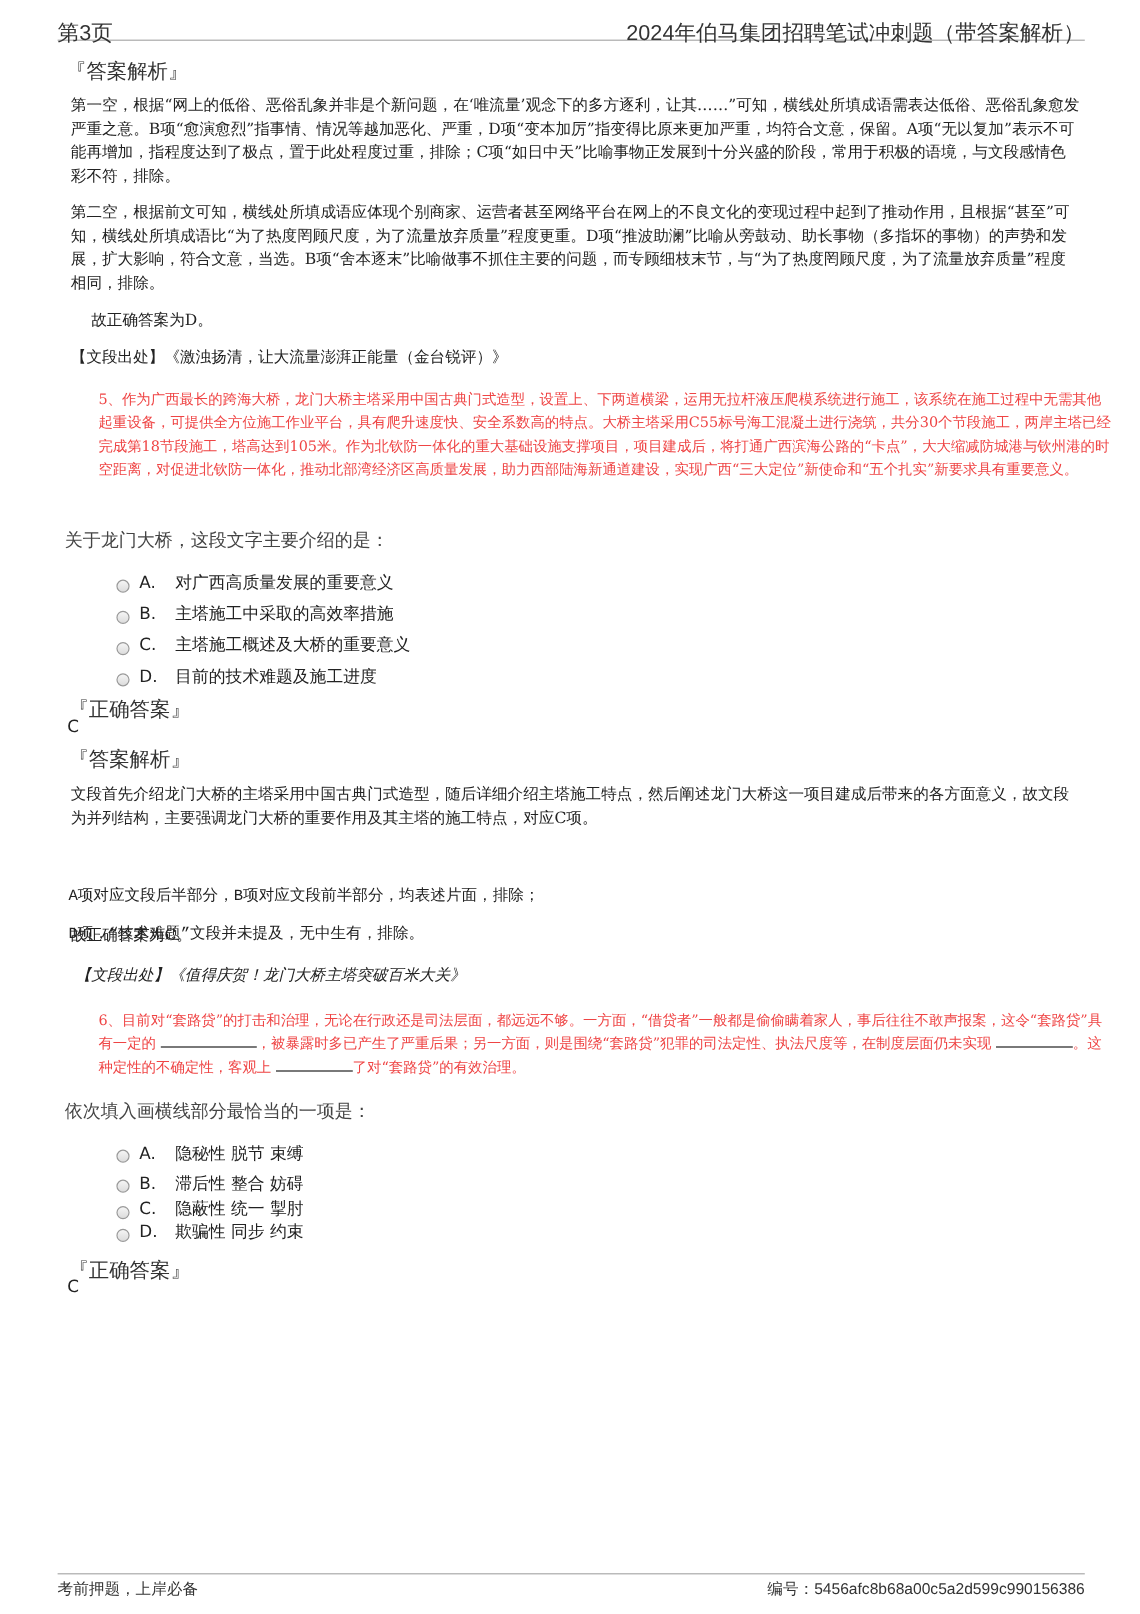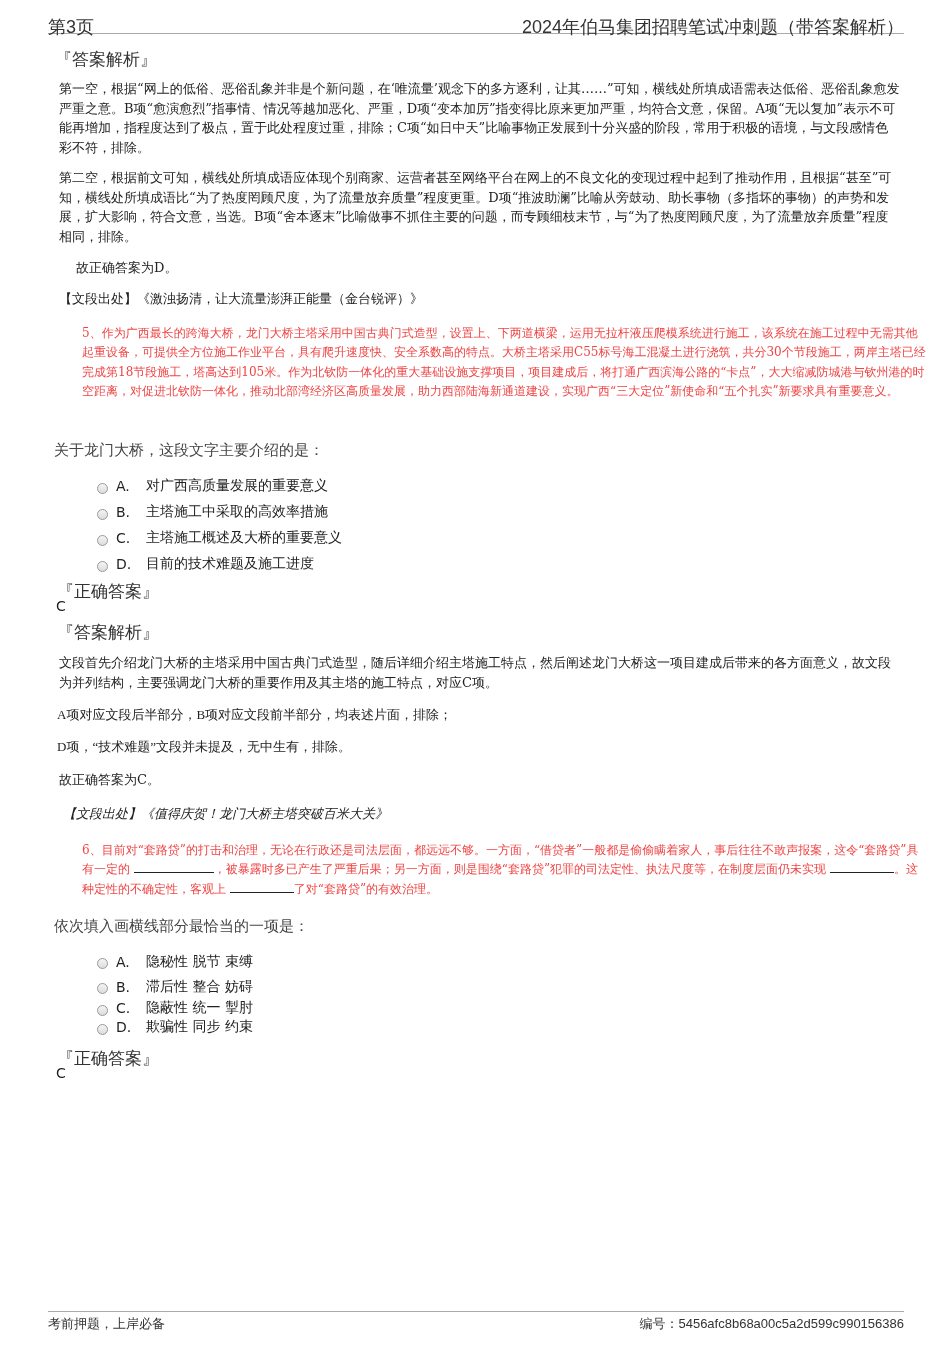--- a/index.html
+++ b/index.html
@@ -20,21 +20,21 @@
   .page-header .right { position: absolute; right: 0; top: 1px; }
 
   .content { position: absolute; left: 55px; top: 45px; width: 845px; }
 
   .bracket-label { font-family: "DejaVu Serif", serif; font-size: 17px; color: #333; }
   .para {
     font-family: "DejaVu Serif", serif;
     font-size: 13px; line-height: 19.5px; color: #222;
     padding-left: 4px;
   }
-  .para.sans { font-family: Liberation Serif, serif; }
+  .para.sans { font-family: Liberation Mono, monospace; margin-top: 32px; }
   .question {
     font-family: "DejaVu Serif", serif;
     font-size: 12px; line-height: 19.4px; color: #ef4444; margin-left: 28px;
   }
   .prompt {
     font-family: "DejaVu Serif", serif;
     font-size: 15px; color: #444;
   }
   .options { padding-left: 42px; }
   .option {

